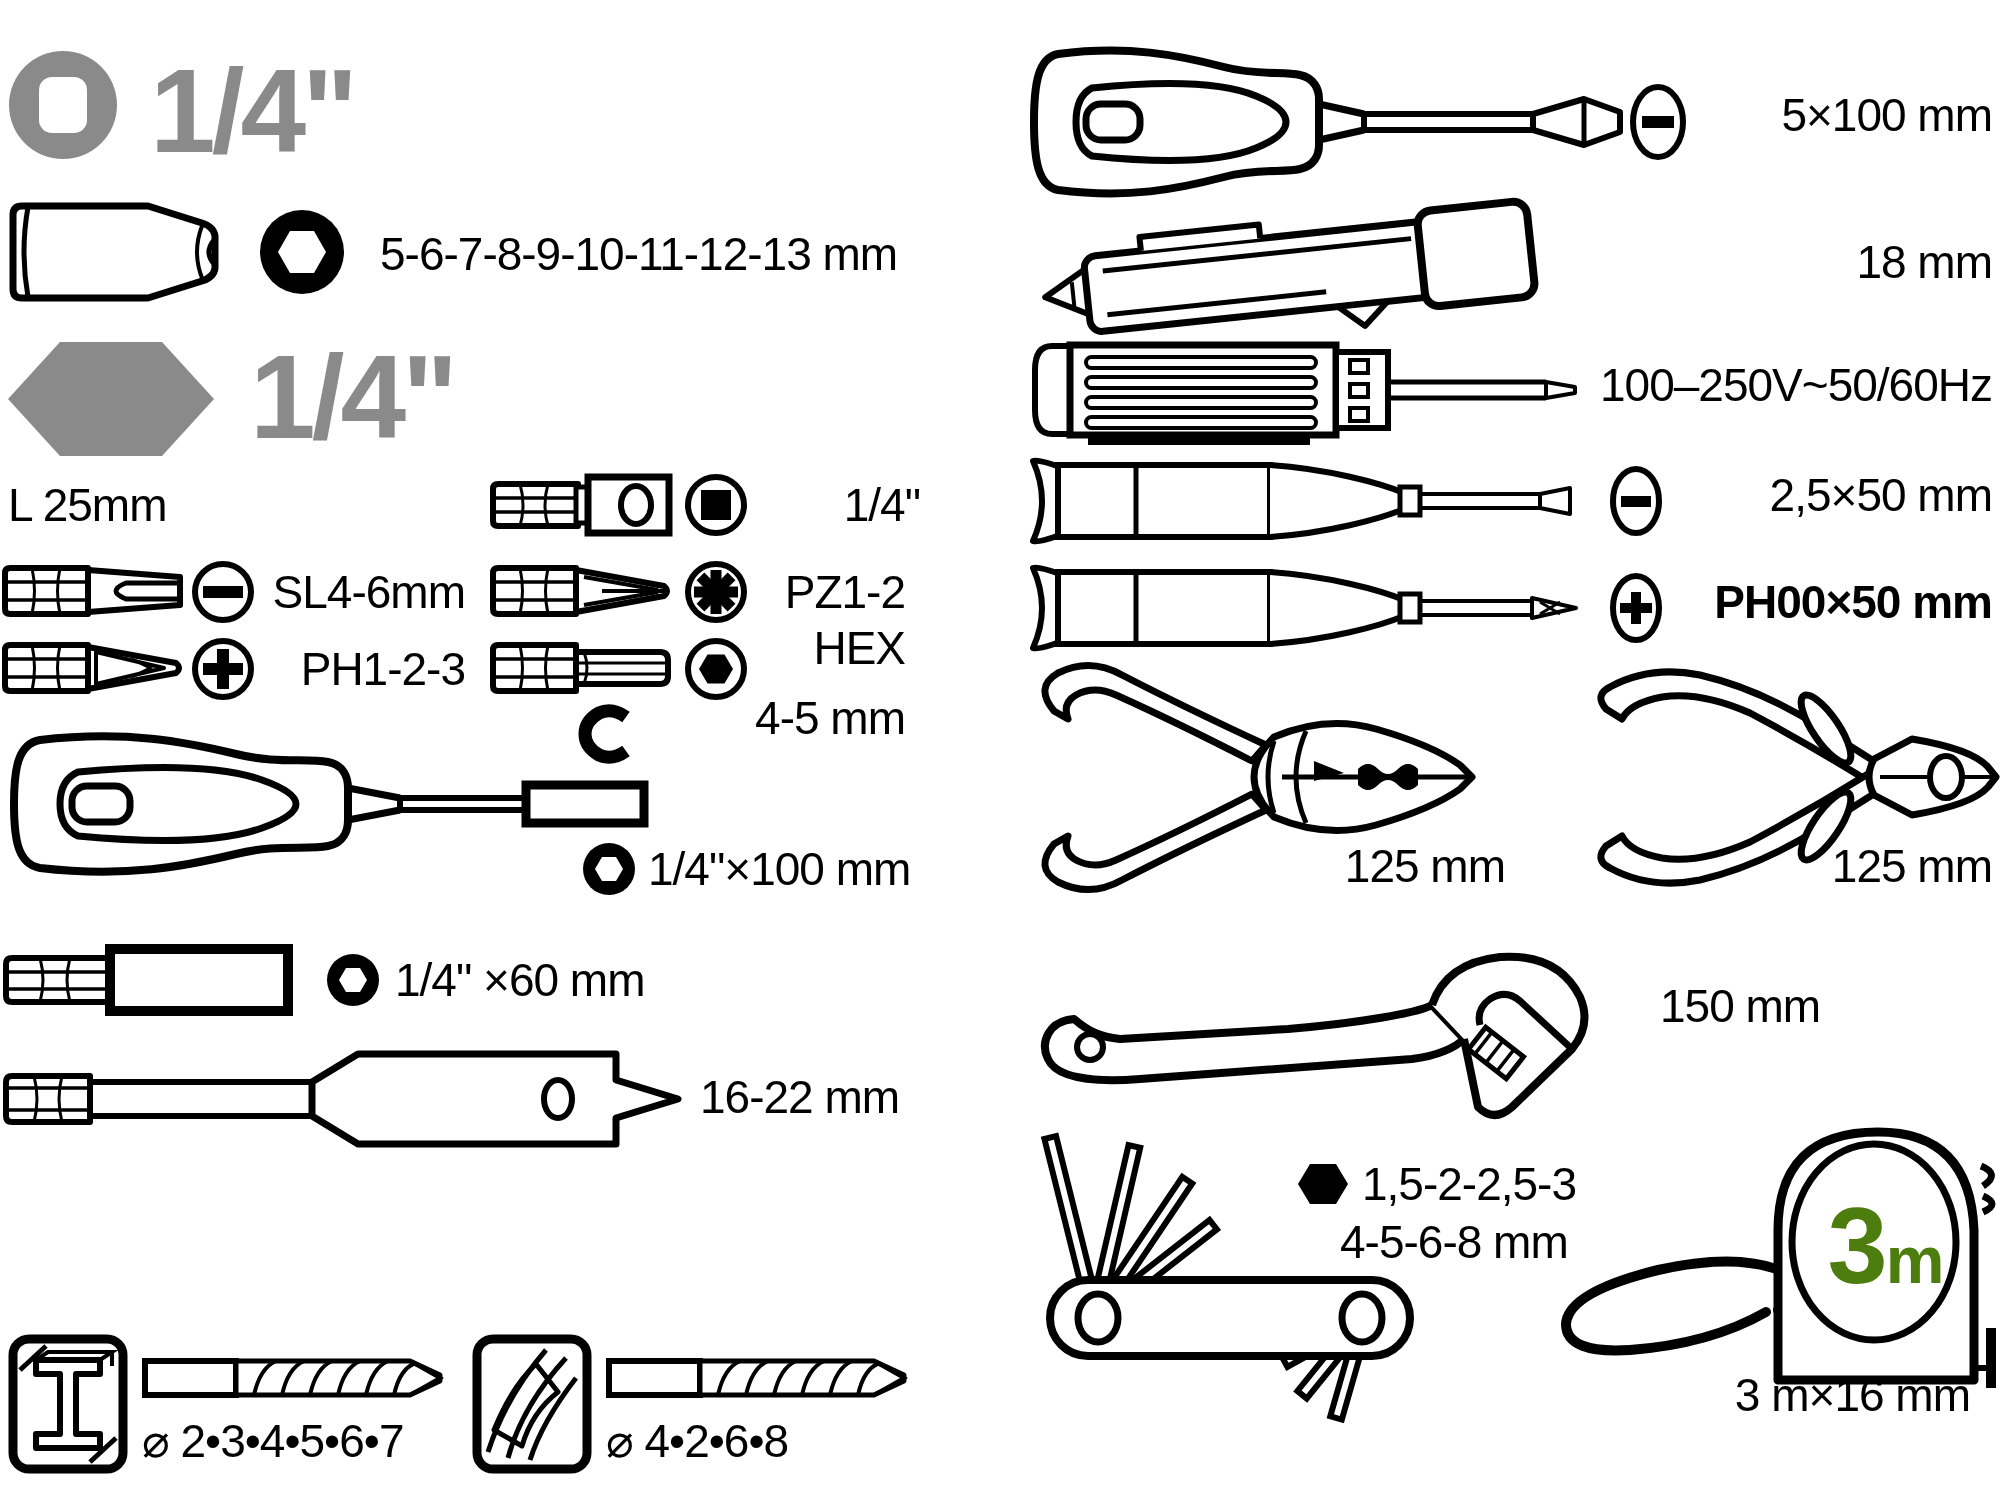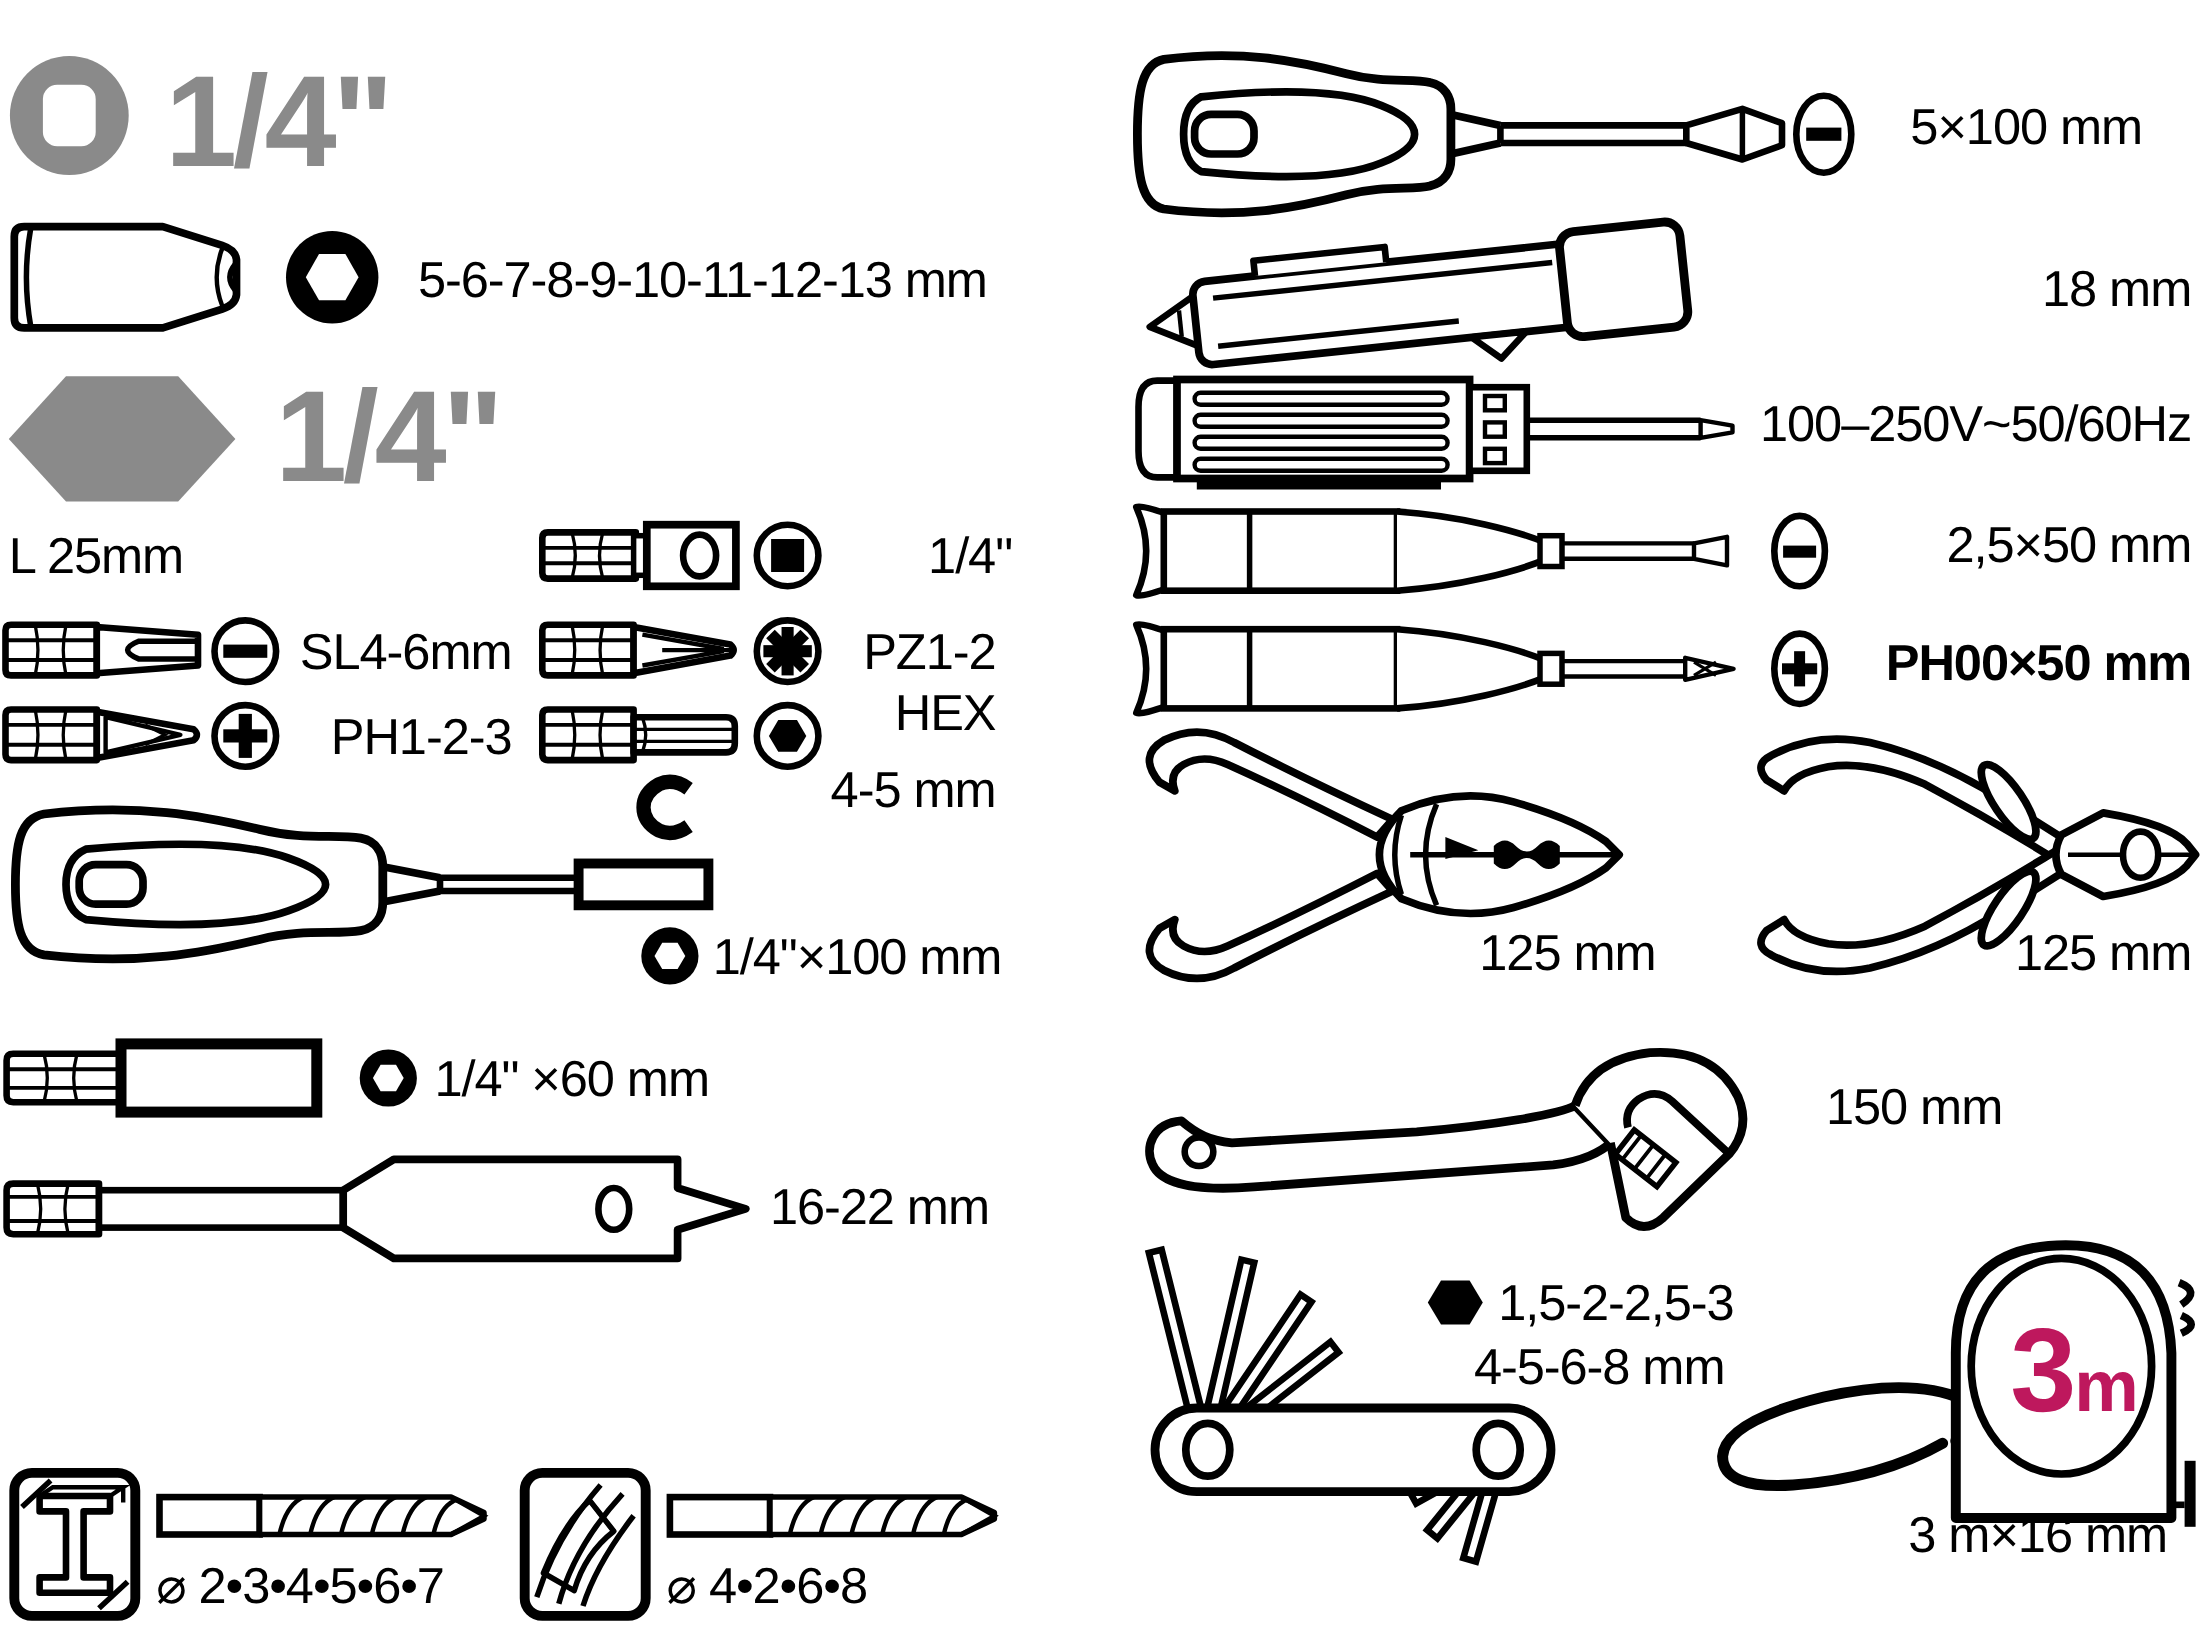--- a/index.html
+++ b/index.html
@@ -2,21 +2,21 @@
 <html><head>
 <meta charset="utf-8">
 <style>
   html,body{margin:0;padding:0;background:#fff;}
   .sheet{position:relative;width:2000px;height:1500px;background:#ffffff;overflow:hidden;
          font-family:"Liberation Sans",sans-serif;}
   .abs{position:absolute;}
   .lbl{font:400 46px/1 "Liberation Sans",sans-serif;letter-spacing:-1px;white-space:nowrap;color:#000;}
   .r{text-align:right;}
   .hdr{font:700 118px/1 "Liberation Sans",sans-serif;letter-spacing:-4px;color:#8a8a8a;white-space:nowrap;}
-  .tape-badge{font:700 108px/1 "Liberation Sans",sans-serif;color:#be185d;letter-spacing:-2px;}
+  .tape-badge{font:700 108px/1 "Liberation Sans",sans-serif;color:#4d7c0f;letter-spacing:-2px;}
   .tape-badge .unit{font-size:66px;}
   svg{display:block;overflow:visible;}
 </style>
 </head>
 <body>
 
 <div class="sheet">
 
   <div class="abs" style="left:8px;top:50px;width:110px;height:110px;">
     <svg width="110" height="110" viewBox="0 0 110 110">
@@ -242,21 +242,21 @@
       <path d="M505,72 L556,57 L592,70 V90 L556,103 L505,88 Z" fill="#fff" stroke="#000" stroke-width="6" stroke-linejoin="round"></path>
       <path d="M556,58 V102 M592,70 V90" fill="none" stroke="#000" stroke-width="5"></path>
     </svg>
   </div>
   <div class="abs" style="left:1630px;top:84px;">
     <svg width="56" height="76" viewBox="0 0 56 76">
       <ellipse cx="28" cy="38" rx="25" ry="35" fill="#fff" stroke="#000" stroke-width="6"></ellipse>
       <rect x="12" y="32" width="32" height="12" fill="#000"></rect>
     </svg>
   </div>
-  <div class="abs lbl r" style="left:1692px;top:92px;width:300px;text-align:center;">5×100 mm</div>
+  <div class="abs lbl r" style="left:1692px;top:92px;width:300px;">5×100 mm</div>
 
   <div class="abs" style="left:1024px;top:200px;">
     <svg width="565" height="145" viewBox="0 0 565 145">
       <g transform="rotate(-6 280 72)">
         <path d="M70,42 L20,70 L70,96 Z" fill="#fff" stroke="#000" stroke-width="6" stroke-linejoin="round"></path>
         <path d="M48,58 L48,82" fill="none" stroke="#000" stroke-width="4"></path>
         <rect x="62" y="34" width="430" height="76" rx="12" fill="#fff" stroke="#000" stroke-width="7"></rect>
         <path d="M80,50 H390" fill="none" stroke="#000" stroke-width="5"></path>
         <path d="M80,94 H300" fill="none" stroke="#000" stroke-width="5"></path>
         <path d="M120,34 V20 H240 V34" fill="#fff" stroke="#000" stroke-width="6" stroke-linejoin="round"></path>

